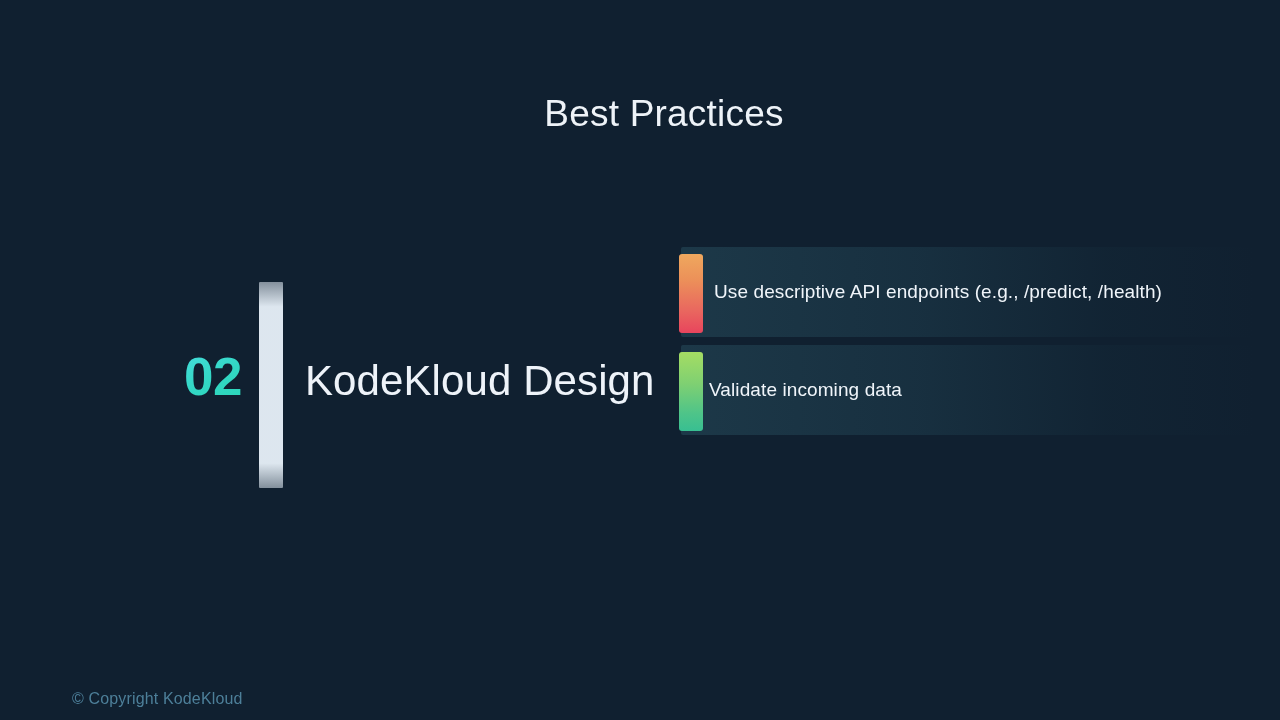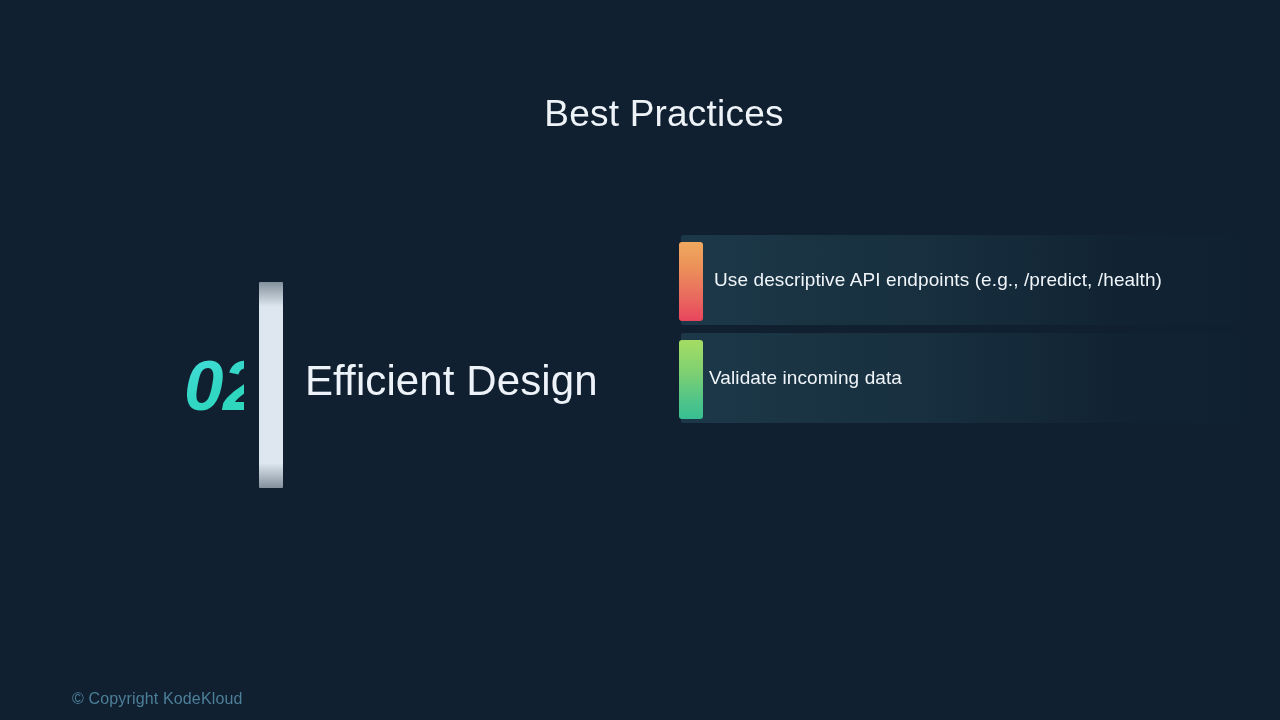--- a/index.html
+++ b/index.html
@@ -35,30 +35,29 @@
     position:absolute;
     left:148px; top:258px;
     width:430px; height:208px;
   }
 
   #section-number {
     position:absolute;
     left:0; top:56px;
     width:72px;
     text-align:left;
-    font-size:71px;
+    font-size:53px;
     font-weight:700;
     line-height:1;
     letter-spacing:-0.5px;
     background:linear-gradient(150deg,#4ee0e6 0%,#32d7c4 55%,#2ad6b4 100%);
     -webkit-background-clip:text;
     background-clip:text;
     -webkit-text-fill-color:transparent;
     color:#35d6c8;
-    font-style:italic;
   }
 
   #section-divider {
     position:absolute;
     left:87px; top:0;
     width:2px; height:206px;
     background:linear-gradient(180deg,
       rgba(226,236,245,0.55) 0%,
       rgba(232,241,249,0.95) 12%,
       rgba(232,241,249,0.95) 88%,
@@ -74,21 +73,21 @@
     font-weight:300;
     line-height:1.22;
     color:#eef3f9;
     letter-spacing:0.1px;
   }
   #section-heading .hl { display:block; white-space:nowrap; }
 
   
   #cards {
     position:absolute;
-    left:640px; top:199px;
+    left:640px; top:211px;
     width:580px;
   }
 
   .card {
     position:relative;
     height:90px;
     margin-bottom:8px;
     display:flex;
     align-items:center;
   }
@@ -149,21 +148,21 @@
 
   <h1 id="slide-title">Best Practices</h1>
 
   <div id="section-left">
 
     <div id="section-number">02</div>
 
     <div id="section-divider"></div>
 
     <div id="section-heading">
-      <span class="hl">Efficient Design</span>
+      <span class="hl">KodeKloud Design</span>
     </div>
 
   </div>
 
   <div id="cards">
 
     <div class="card card-1">
       <div class="card-panel"></div>
       <div class="card-accent accent-warm"></div>
       <div class="card-text">Use descriptive API endpoints (e.g., /predict, /health)</div>

